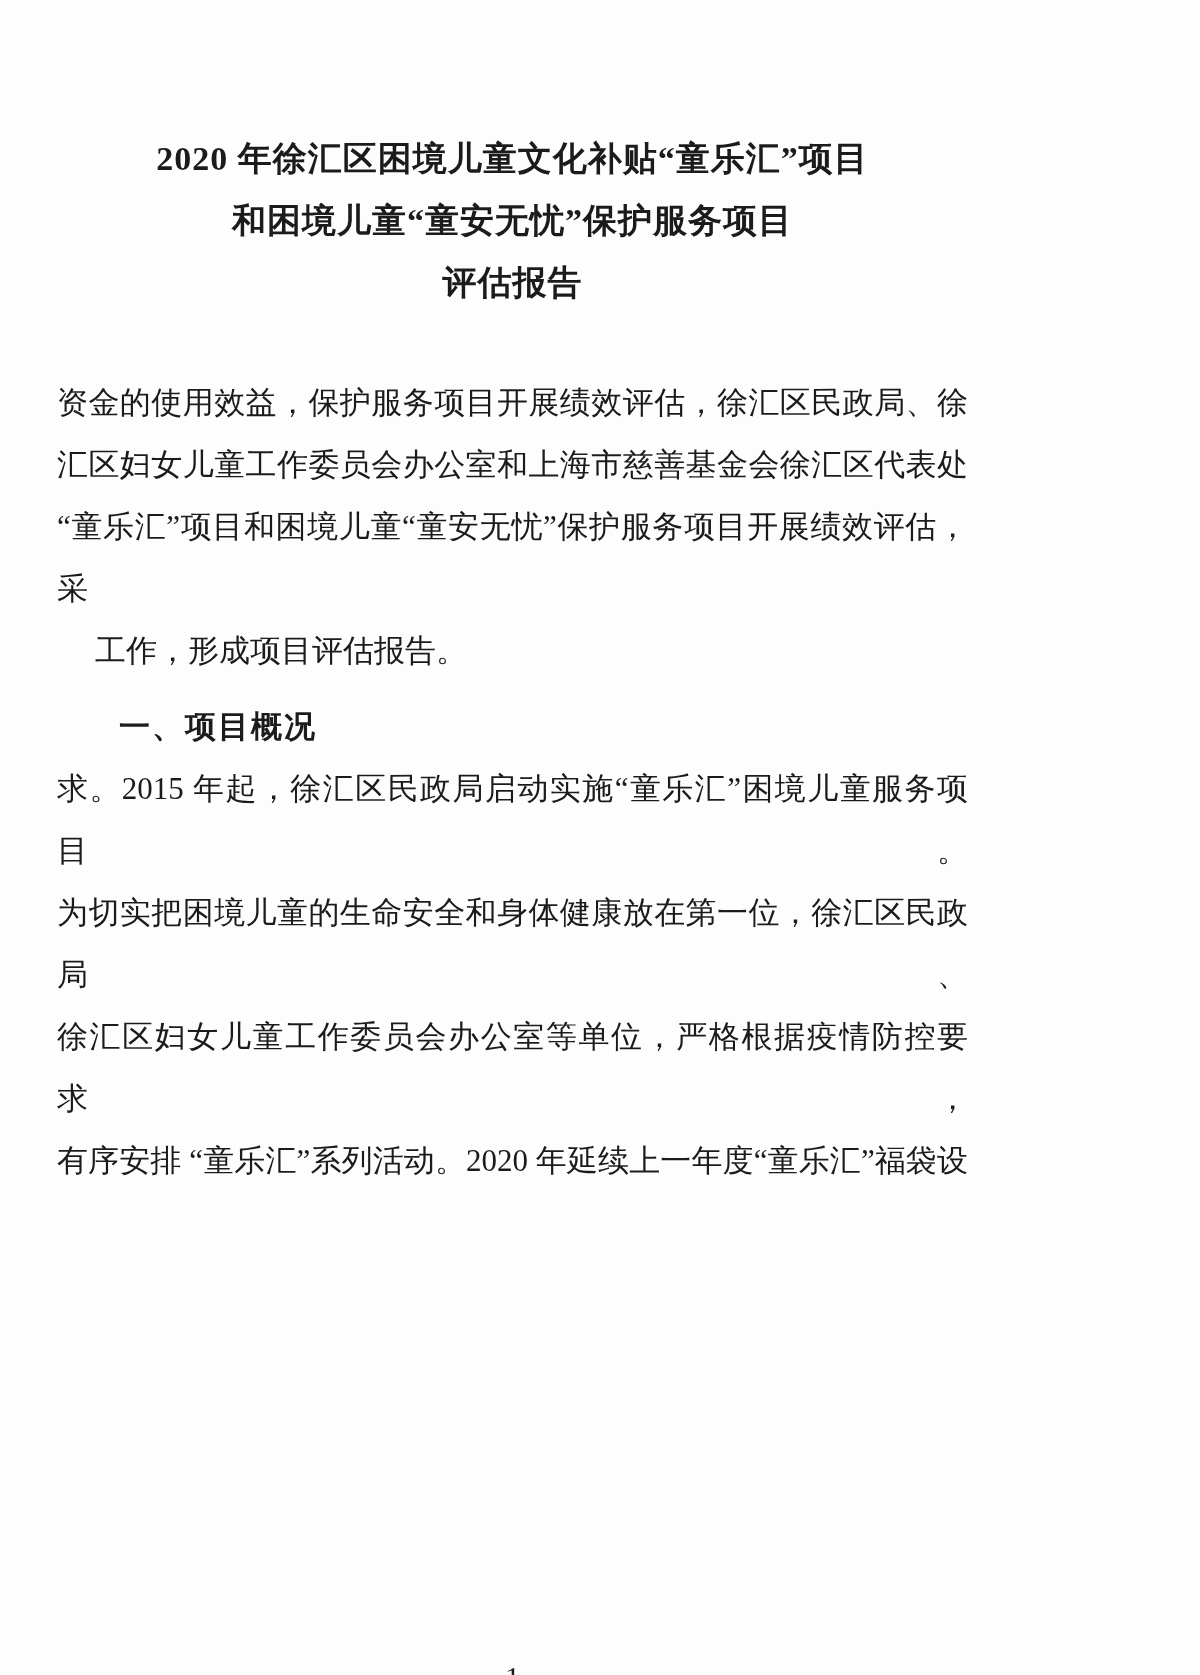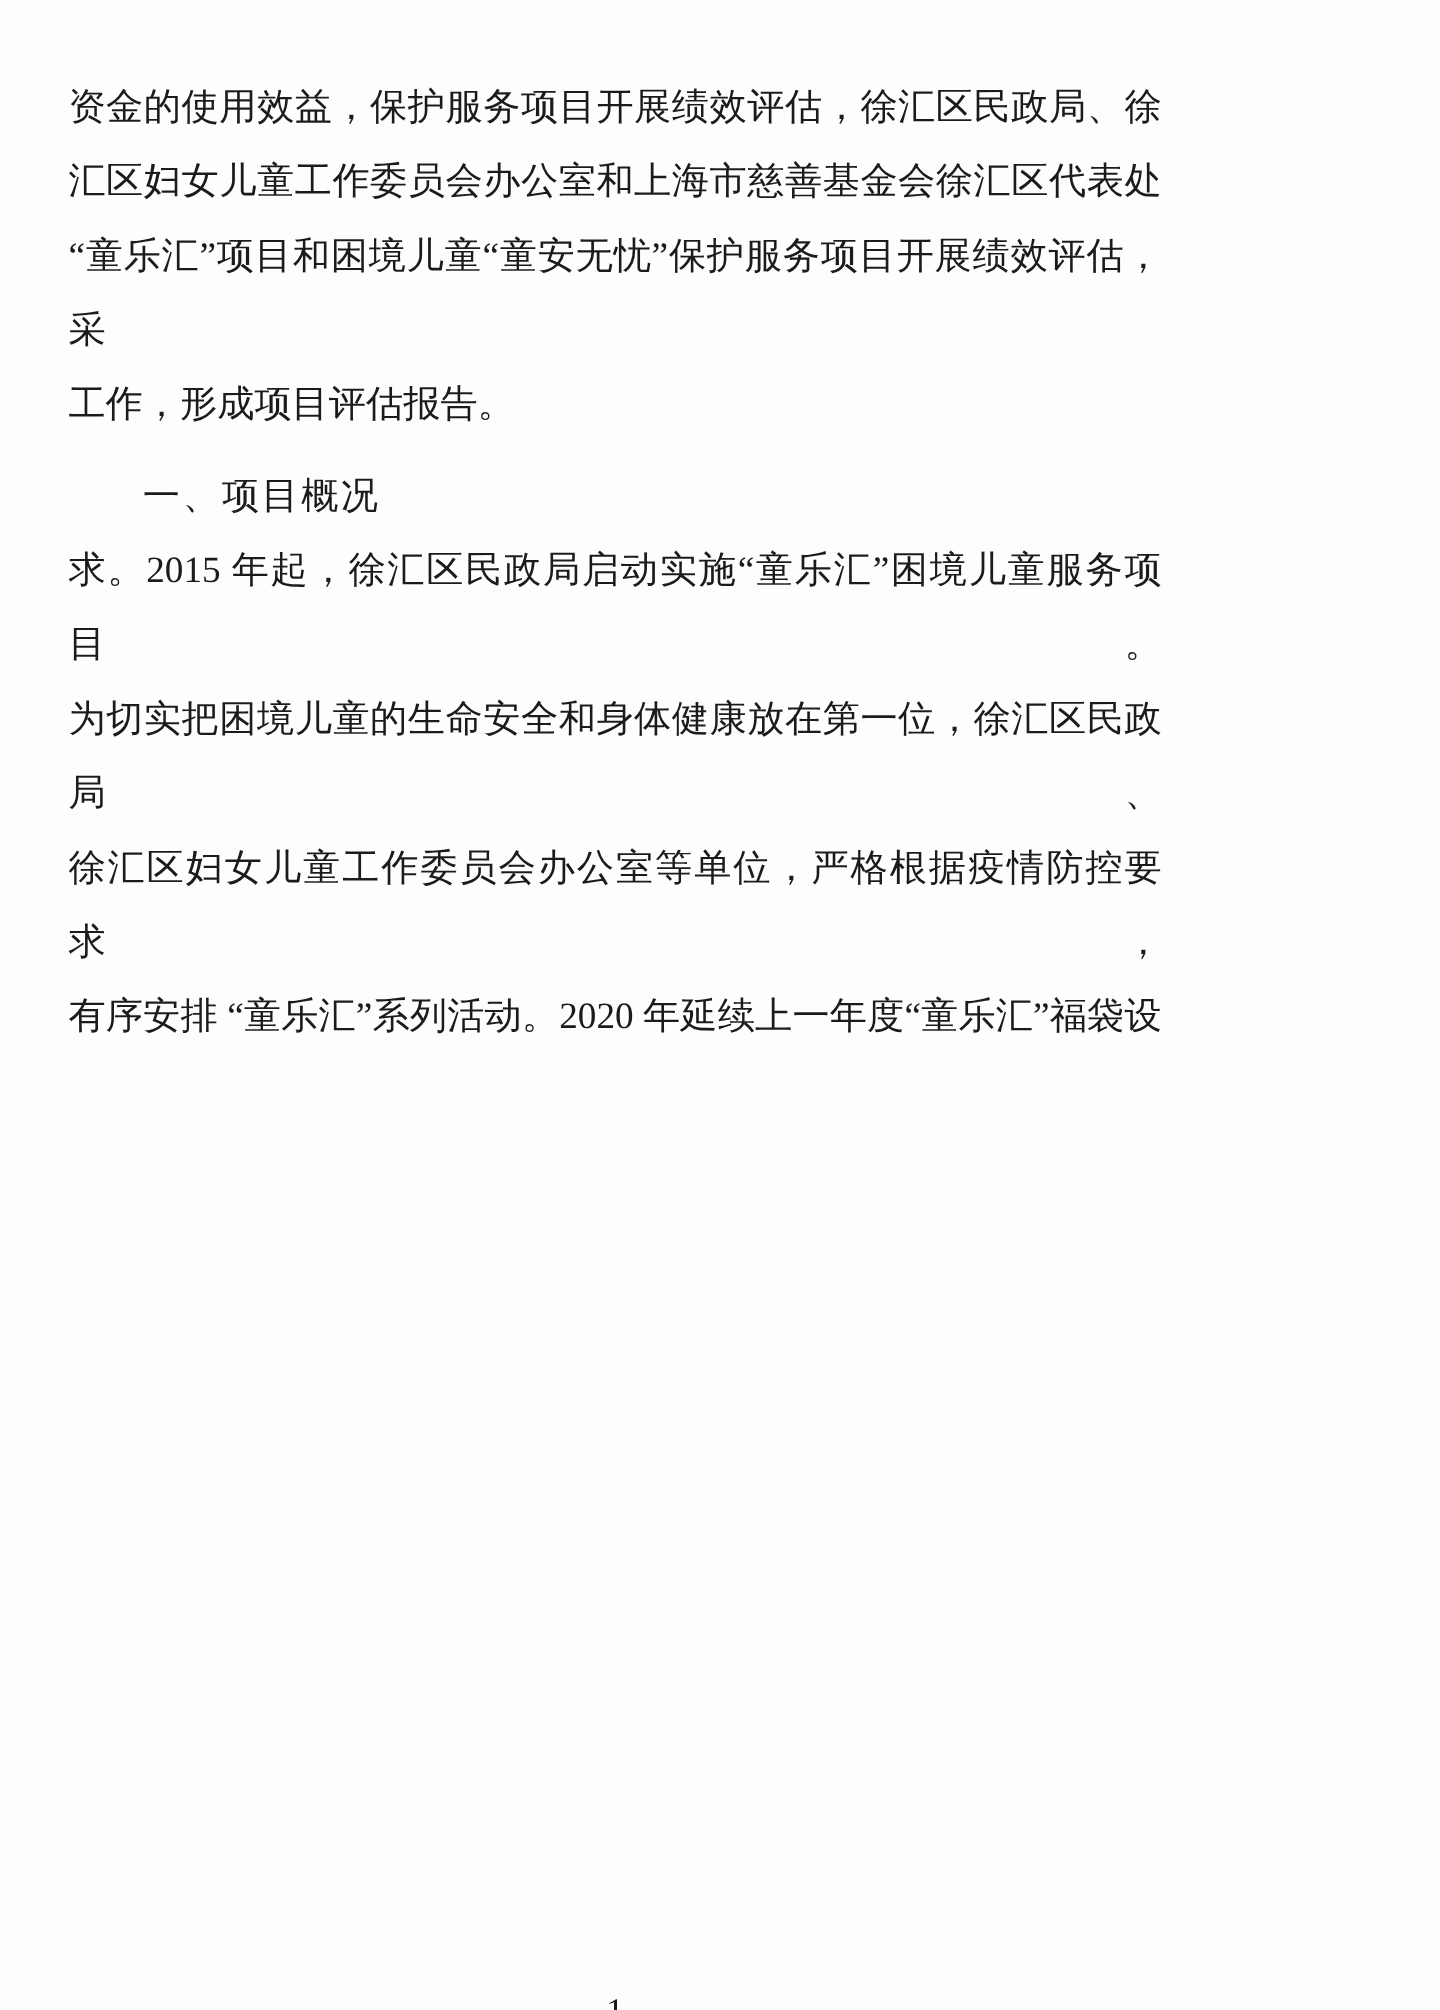--- a/index.html
+++ b/index.html
@@ -47,24 +47,25 @@
   .line {
     text-align: justify;
     text-align-last: justify;
     text-justify: inter-character;
   }
   .line.indent {
     text-indent: 2em;
   }
   .line.last {
     text-align-last: left;
+    margin-left: 38px;
   }
   .section-heading {
     font-family: "Liberation Sans", sans-serif;
-    font-weight: normal;
+    font-weight: bold;
     font-size: 31px;
     line-height: 62px;
     margin-top: 14px;
     text-indent: 2em;
     letter-spacing: 2px;
   }
   .page-number {
     position: absolute;
     left: 57px;
     width: 911px;
@@ -74,20 +75,25 @@
     font-size: 30px;
     line-height: 34px;
   }
 </style>
 </head>
 <body>
 
 <div class="page">
   <div class="content">
 
+    <div class="title-block">
+      <div class="title-line">2020 年徐汇区困境儿童文化补贴“童乐汇”项目</div>
+      <div class="title-line">和困境儿童“童安无忧”保护服务项目</div>
+      <div class="title-line">评估报告</div>
+    </div>
 
     <div class="body-text">
       <div class="para intro-para">
         <div class="line">资金的使用效益，保护服务项目开展绩效评估，徐汇区民政局、徐</div>
         <div class="line">汇区妇女儿童工作委员会办公室和上海市慈善基金会徐汇区代表处</div>
         <div class="line">“童乐汇”项目和困境儿童“童安无忧”保护服务项目开展绩效评估，采</div>
         <div class="line last">工作，形成项目评估报告。</div>
       </div>
 
       <div class="section-heading">一、项目概况</div>

